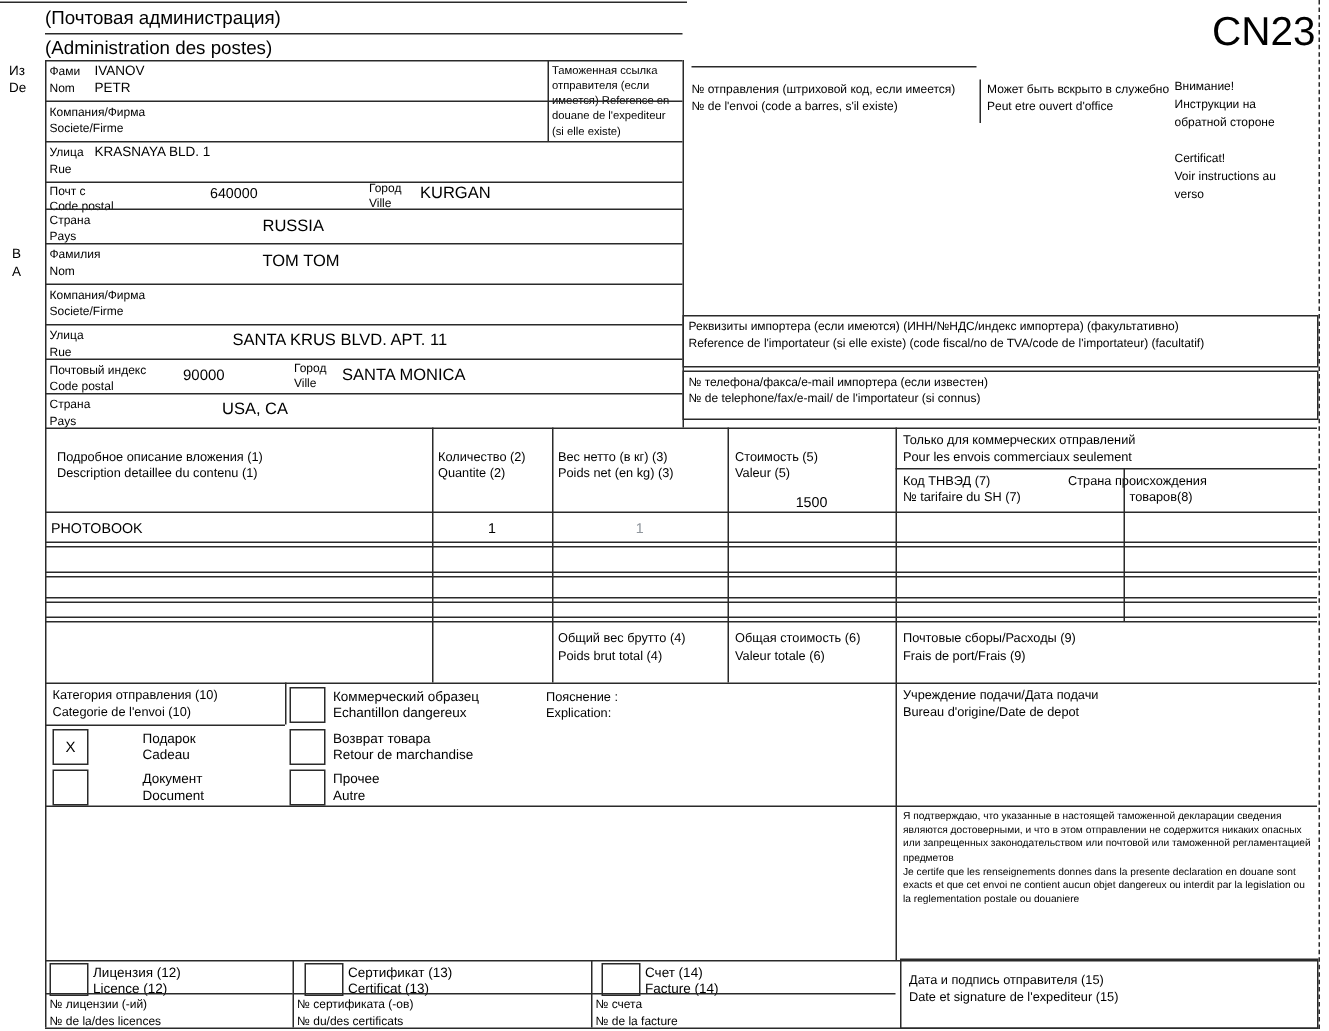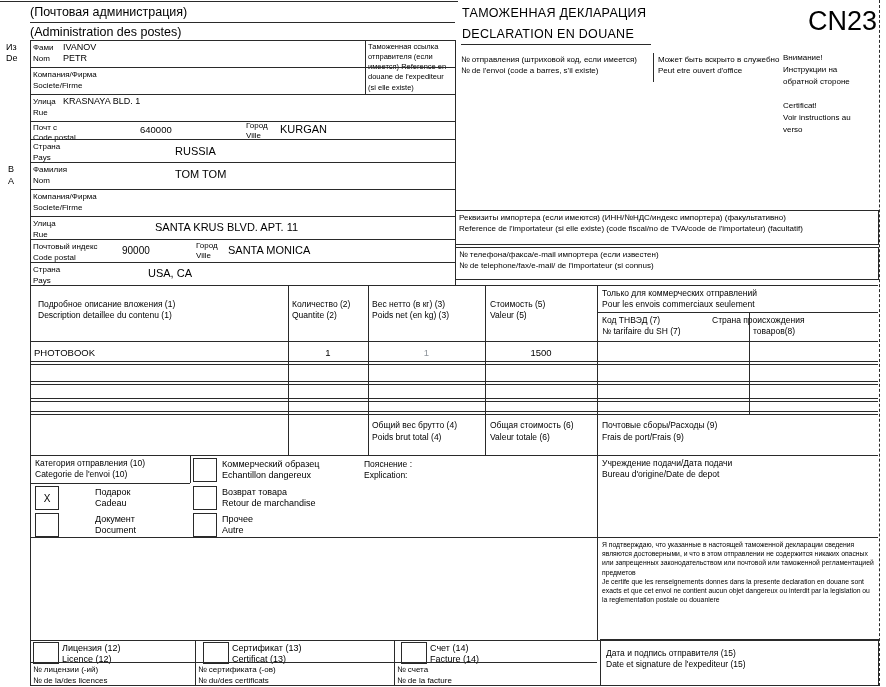--- a/index.html
+++ b/index.html
@@ -28,22 +28,20 @@
       letter-spacing:5px;color:rgba(168,178,194,0.40);z-index:9;white-space:nowrap}
 </style>
 </head>
 <body>
 
 <div id="form">
 
 
   <div class="t s12 b" style="left:30px;top:5px">(Почтовая администрация)</div>
   <div class="t s12 b" style="left:30px;top:25px">(Administration des postes)</div>
-  <div class="t s12" style="left:462px;top:6px;letter-spacing:.3px">ТАМОЖЕННАЯ ДЕКЛАРАЦИЯ</div>
-  <div class="t s12" style="left:462px;top:27px;letter-spacing:.3px">DECLARATION EN DOUANE</div>
   <div class="t b" style="left:808px;top:5px;font-size:27px">CN23</div>
 
   <div class="t s8" style="left:461px;top:55px">№ отправления (штриховой код, если имеется)</div>
   <div class="t s8" style="left:461px;top:66px">№ de l'envoi (code a barres, s'il existe)</div>
   <div class="t s8" style="left:658px;top:55px;width:122px;overflow:hidden">Может быть вскрыто в служебном поря</div>
   <div class="t s8" style="left:658px;top:66px">Peut etre ouvert d'office</div>
   <div class="t s8 b" style="left:783px;top:53px">Внимание!</div>
   <div class="t s8 w" style="left:783px;top:64px;width:80px;line-height:1.5">Инструкции на обратной стороне</div>
   <div class="t s8 b" style="left:783px;top:101px">Certificat!</div>
   <div class="t s8 w" style="left:783px;top:112px;width:80px;line-height:1.5">Voir instructions au verso</div>
@@ -109,21 +107,21 @@
   <div class="t s85" style="left:602px;top:288px">Только для коммерческих отправлений</div>
   <div class="t s85" style="left:602px;top:299px">Pour les envois commerciaux seulement</div>
   <div class="t s85" style="left:602px;top:315px">Код ТНВЭД (7)</div>
   <div class="t s85" style="left:602px;top:326px">№ tarifaire du SH (7)</div>
   <div class="t s85" style="left:712px;top:315px">Страна происхождения</div>
   <div class="t s85" style="left:753px;top:326px">товаров(8)</div>
 
   <div class="t s95" style="left:34px;top:347px">PHOTOBOOK</div>
   <div class="t s95 c" style="left:288px;top:347px;width:80px">1</div>
   <div class="t s95 c gray" style="left:368px;top:347px;width:117px">1</div>
-  <div class="t s95 c" style="left:485px;top:347px;width:112px">1500</div>
+  <div class="t s95 c" style="left:485px;top:330px;width:112px">1500</div>
 
   <div class="t s85" style="left:372px;top:420px">Общий вес брутто (4)</div>
   <div class="t s85" style="left:372px;top:432px">Poids brut total (4)</div>
   <div class="t s85" style="left:490px;top:420px">Общая стоимость (6)</div>
   <div class="t s85" style="left:490px;top:432px">Valeur totale (6)</div>
   <div class="t s85" style="left:602px;top:420px">Почтовые сборы/Расходы (9)</div>
   <div class="t s85" style="left:602px;top:432px">Frais de port/Frais (9)</div>
 
   <div class="t s85" style="left:35px;top:458px">Категория отправления (10)</div>
   <div class="t s85" style="left:35px;top:469px">Categorie de l'envoi (10)</div>

